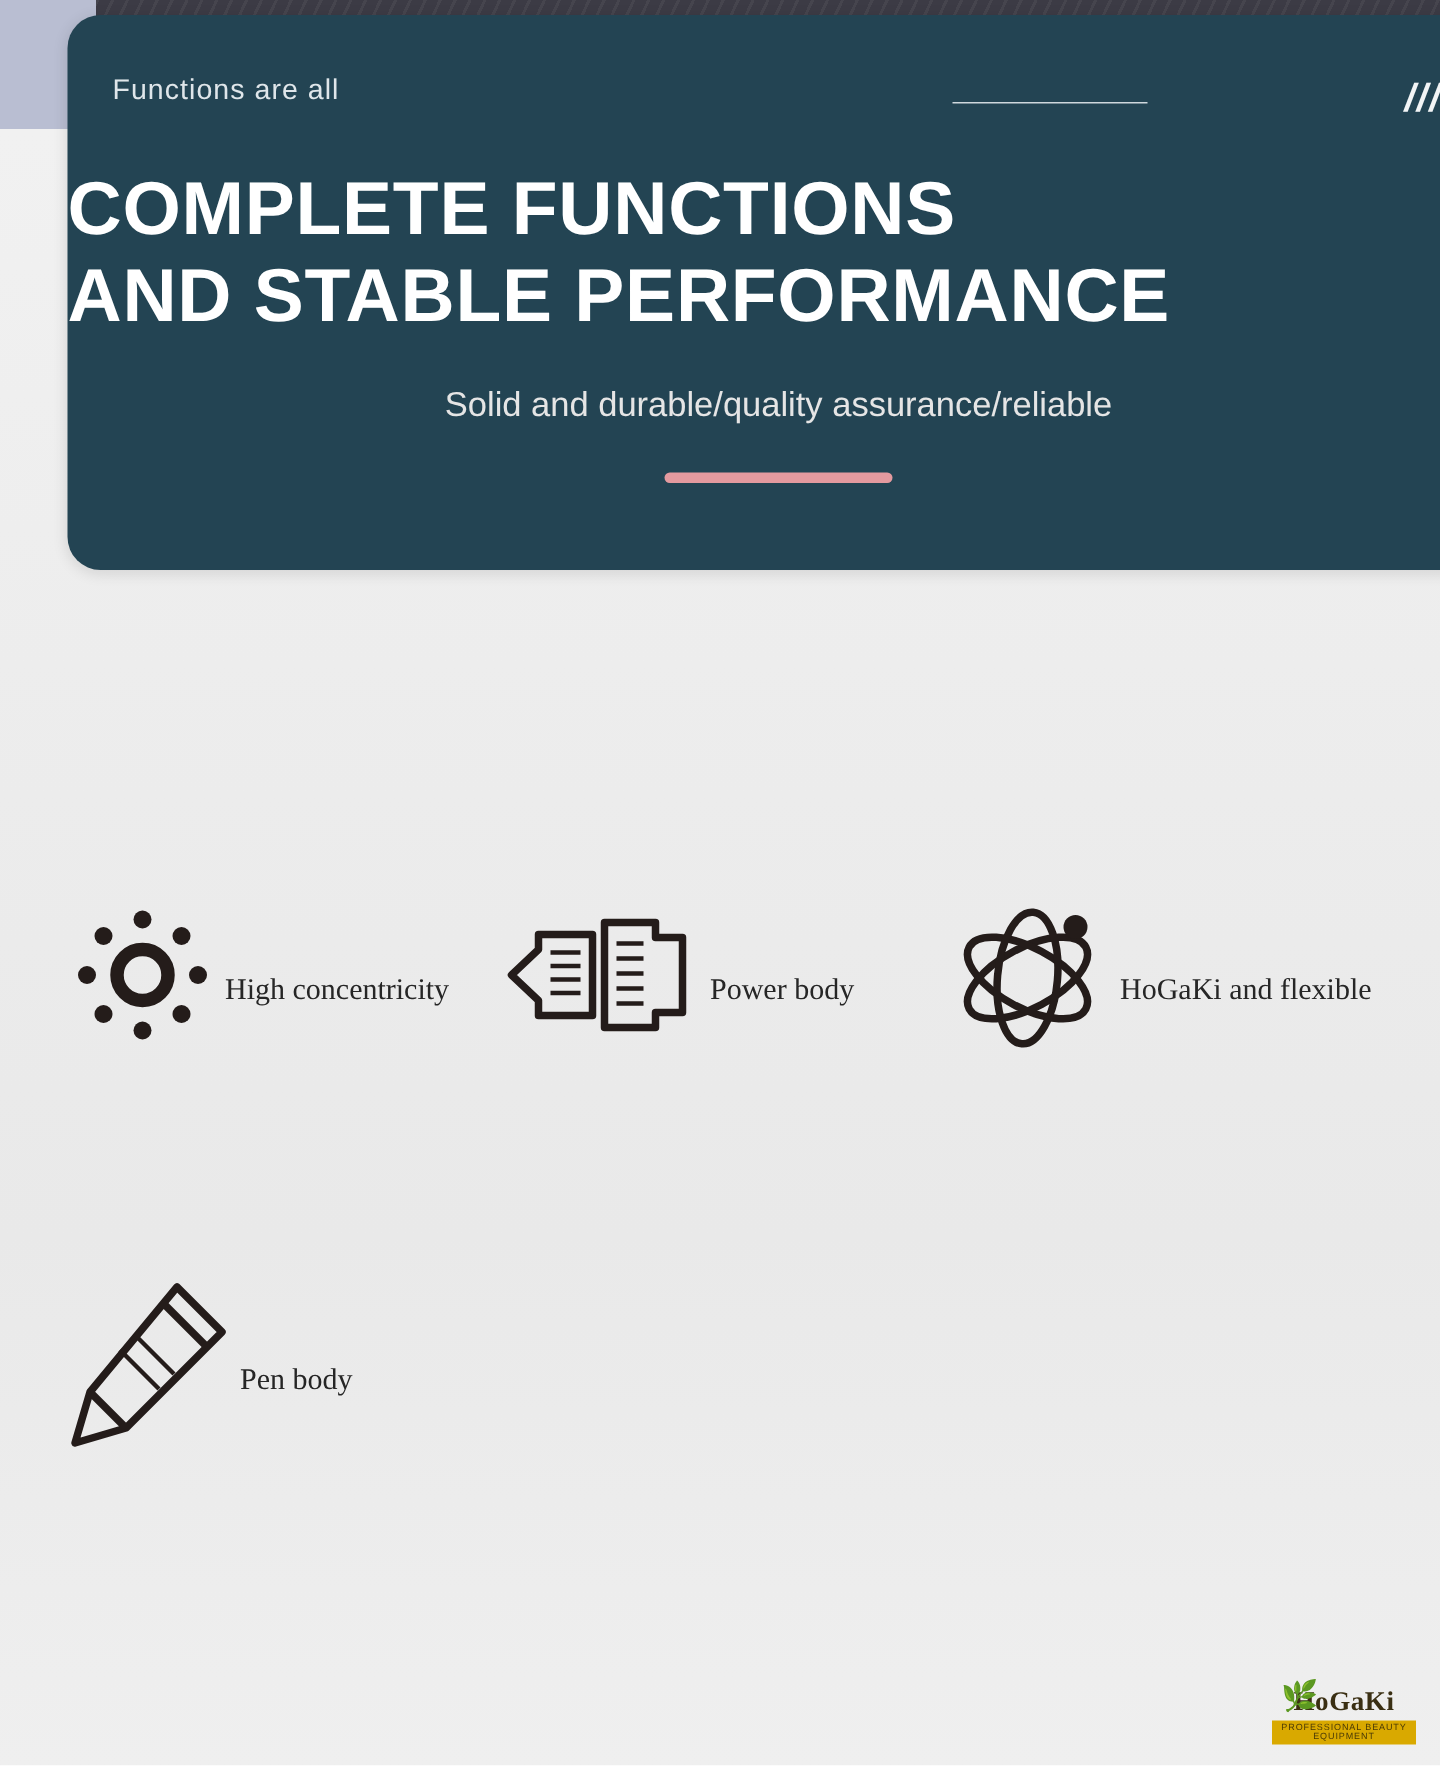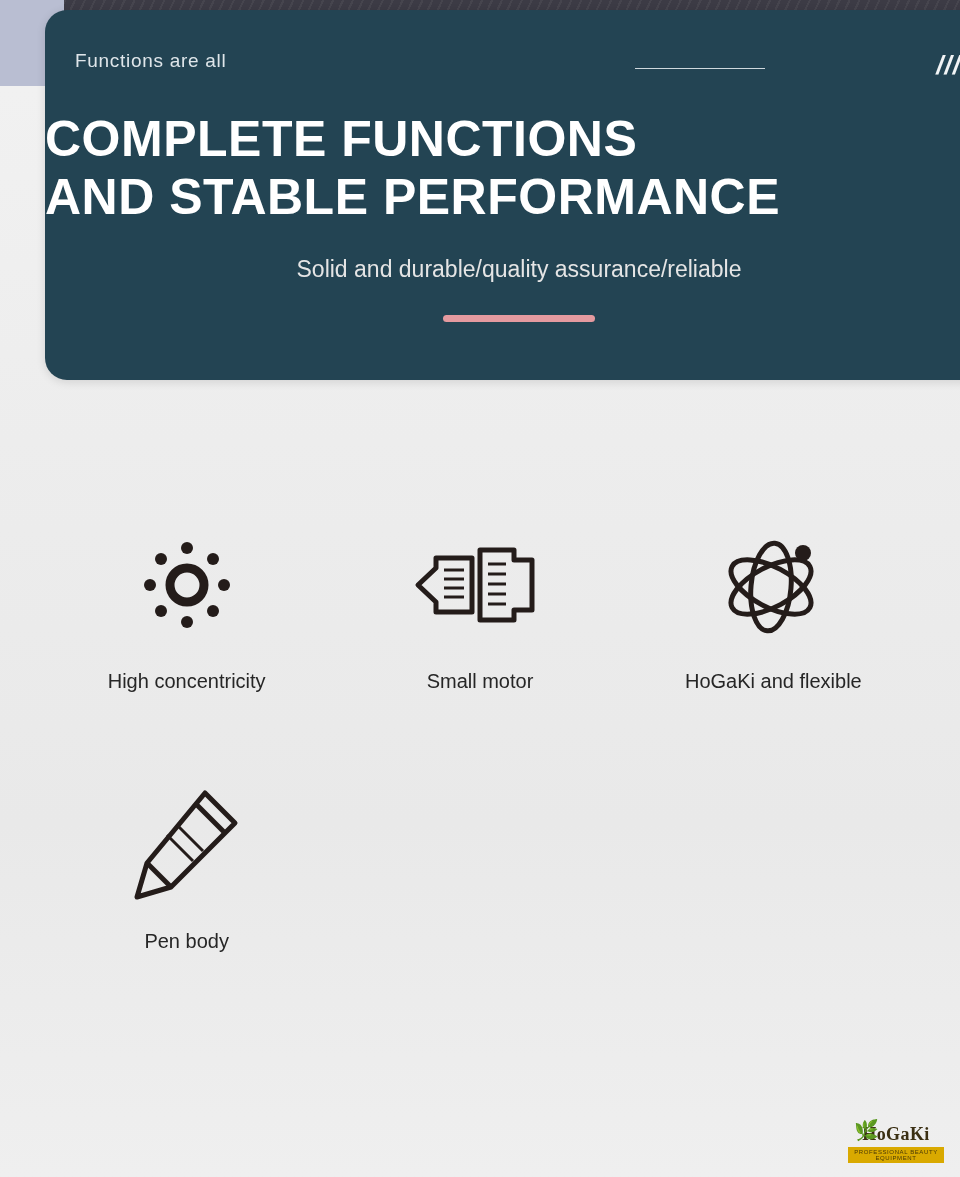--- a/index.html
+++ b/index.html
@@ -101,21 +101,22 @@
   .features {
     position: absolute;
     left: 40px; top: 520px;
     width: 880px;
     display: grid;
     grid-template-columns: repeat(3, 1fr);
     grid-template-rows: 260px 260px;
   }
   .feature {
     display: flex;
-    flex-direction: column;
+    align-items: center;
+    font-family: Liberation Serif, serif;
   }
   .icon-box {
     height: 130px;
     display: flex;
     align-items: center;
     justify-content: center;
   }
   .feature-label {
     margin-top: 20px;
     font-size: 20px;
@@ -207,21 +208,21 @@
             <line x1="34" y1="58" x2="54" y2="58"></line>
             <line x1="34" y1="67" x2="54" y2="67"></line>
             <line x1="78" y1="34" x2="96" y2="34"></line>
             <line x1="78" y1="44" x2="96" y2="44"></line>
             <line x1="78" y1="54" x2="96" y2="54"></line>
             <line x1="78" y1="64" x2="96" y2="64"></line>
             <line x1="78" y1="74" x2="96" y2="74"></line>
           </g>
         </svg>
       </div>
-      <div class="feature-label">Small motor</div>
+      <div class="feature-label">Power body</div>
     </div>
 
 
 
     <div class="feature">
       <div class="icon-box">
         <svg width="120" height="120" viewBox="0 0 120 120">
           <g stroke="#241c1a" stroke-width="5" fill="none">
             <ellipse cx="58" cy="62" rx="44" ry="20" transform="rotate(-28 58 62)"></ellipse>
             <ellipse cx="58" cy="62" rx="44" ry="20" transform="rotate(28 58 62)"></ellipse>

